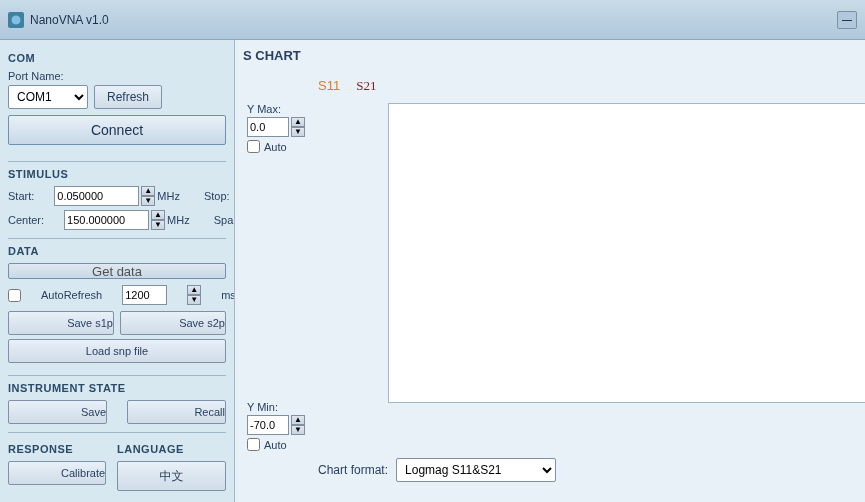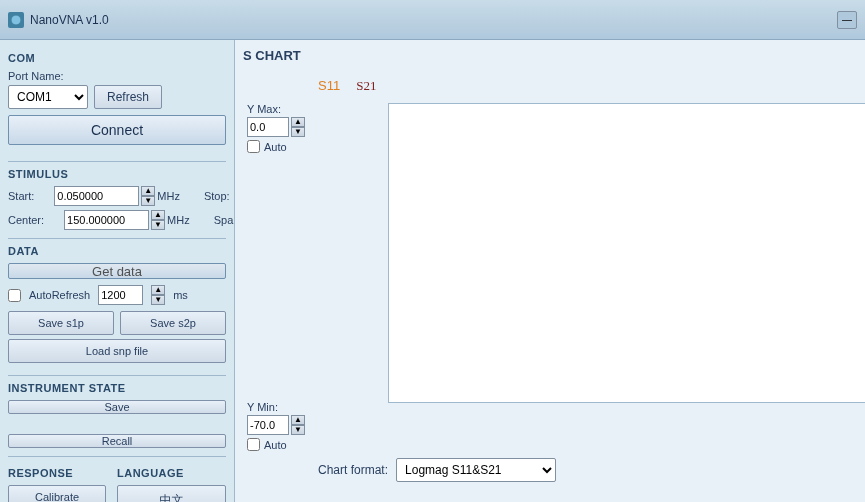--- a/index.html
+++ b/index.html
@@ -176,21 +176,21 @@
       border: 1px solid #7090b0;
       border-radius: 2px;
       font-size: 13px;
       cursor: pointer;
       color: #505050;
       margin-bottom: 6px;
     }
     .autorefresh-row {
       display: flex;
       align-items: center;
-      gap: 8px;
+      gap: 20px;
       margin-bottom: 6px;
     }
     .checkbox-label {
       font-size: 11px;
       color: #2a4060;
     }
     .num-input {
       width: 45px;
       height: 20px;
       border: 1px solid #8090a0;
@@ -205,37 +205,37 @@
     }
     .btn-half {
       flex: 1;
       height: 24px;
       background: linear-gradient(to bottom, #e8f0f8, #d0dce8);
       border: 1px solid #8090a8;
       border-radius: 2px;
       cursor: pointer;
       font-size: 11px;
       color: #2a4060;
+      text-align: right;
     }
     .btn-full {
       width: 100%;
       height: 24px;
       background: linear-gradient(to bottom, #e8f0f8, #d0dce8);
       border: 1px solid #8090a8;
       border-radius: 2px;
       cursor: pointer;
       font-size: 11px;
       color: #2a4060;
       margin-bottom: 4px;
     }
     .instrument-section { margin-bottom: 8px; }
     .inst-row {
       display: flex;
       gap: 20px;
-      flex-direction: column;
     }
     .response-lang-row {
       display: flex;
       gap: 0px;
     }
     .response-col { flex: 1; }
     .lang-col { flex: 1; }
     .btn-chinese {
       height: 30px;
       background: linear-gradient(to bottom, #e8f0f8, #d0dce8);

